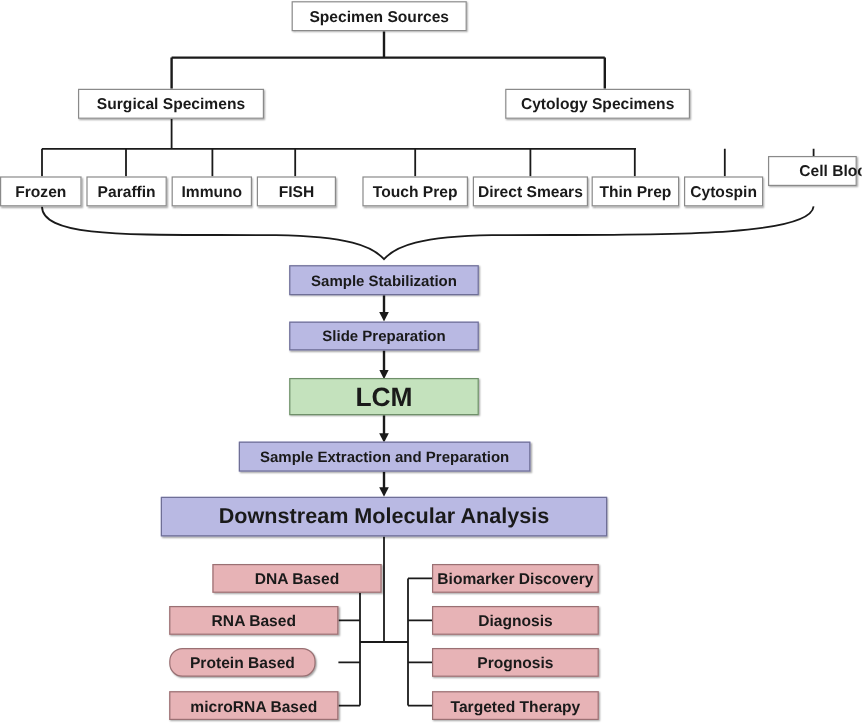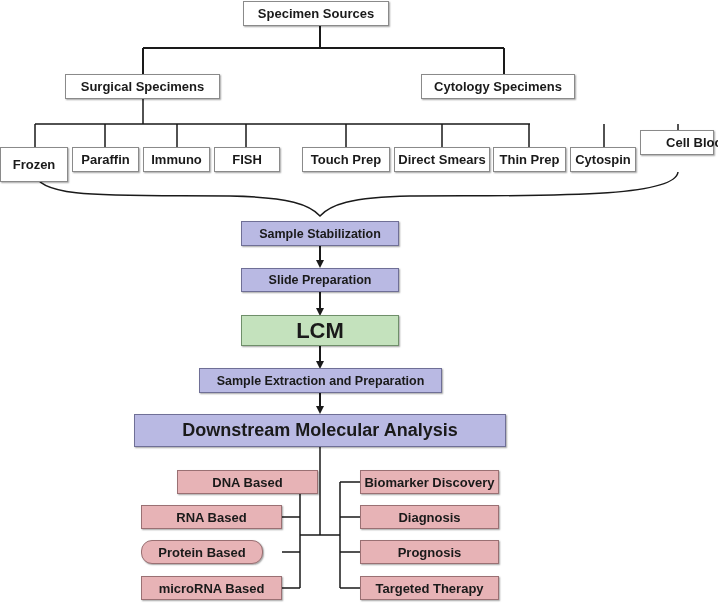--- a/index.html
+++ b/index.html
@@ -40,21 +40,21 @@
     <path stroke-width="1.5" d="M320,447 V535 M300,535 H340
       M282,482 H300 V588 M282,517 H300 M282,552 H300 M282,588 H300
       M340,482 V588 M340,482 H360 M340,517 H360 M340,552 H360 M340,588 H360"></path>
   </g>
 </svg>
 
 <div class="box white" style="left:243px;top:1px;width:146px;height:25px;">Specimen Sources</div>
 <div class="box white" style="left:65px;top:74px;width:155px;height:25px;">Surgical Specimens</div>
 <div class="box white" style="left:421px;top:74px;width:154px;height:25px;">Cytology Specimens</div>
 
-<div class="box white" style="left:0px;top:147px;width:68px;height:35px;">Frozen</div>
+<div class="box white" style="left:0px;top:147px;width:68px;height:25px;">Frozen</div>
 <div class="box white" style="left:72px;top:147px;width:67px;height:25px;">Paraffin</div>
 <div class="box white" style="left:143px;top:147px;width:67px;height:25px;">Immuno</div>
 <div class="box white" style="left:214px;top:147px;width:66px;height:25px;">FISH</div>
 <div class="box white" style="left:302px;top:147px;width:88px;height:25px;">Touch Prep</div>
 <div class="box white" style="left:394px;top:147px;width:96px;height:25px;">Direct Smears</div>
 <div class="box white" style="left:493px;top:147px;width:73px;height:25px;">Thin Prep</div>
 <div class="box white" style="left:570px;top:147px;width:66px;height:25px;">Cytospin</div>
 <div class="box white" style="left:640px;top:130px;width:74px;height:25px;padding-left:41px;">Cell Block</div>
 
 <div class="box blue" style="left:241px;top:221px;width:158px;height:25px;">Sample Stabilization</div>

